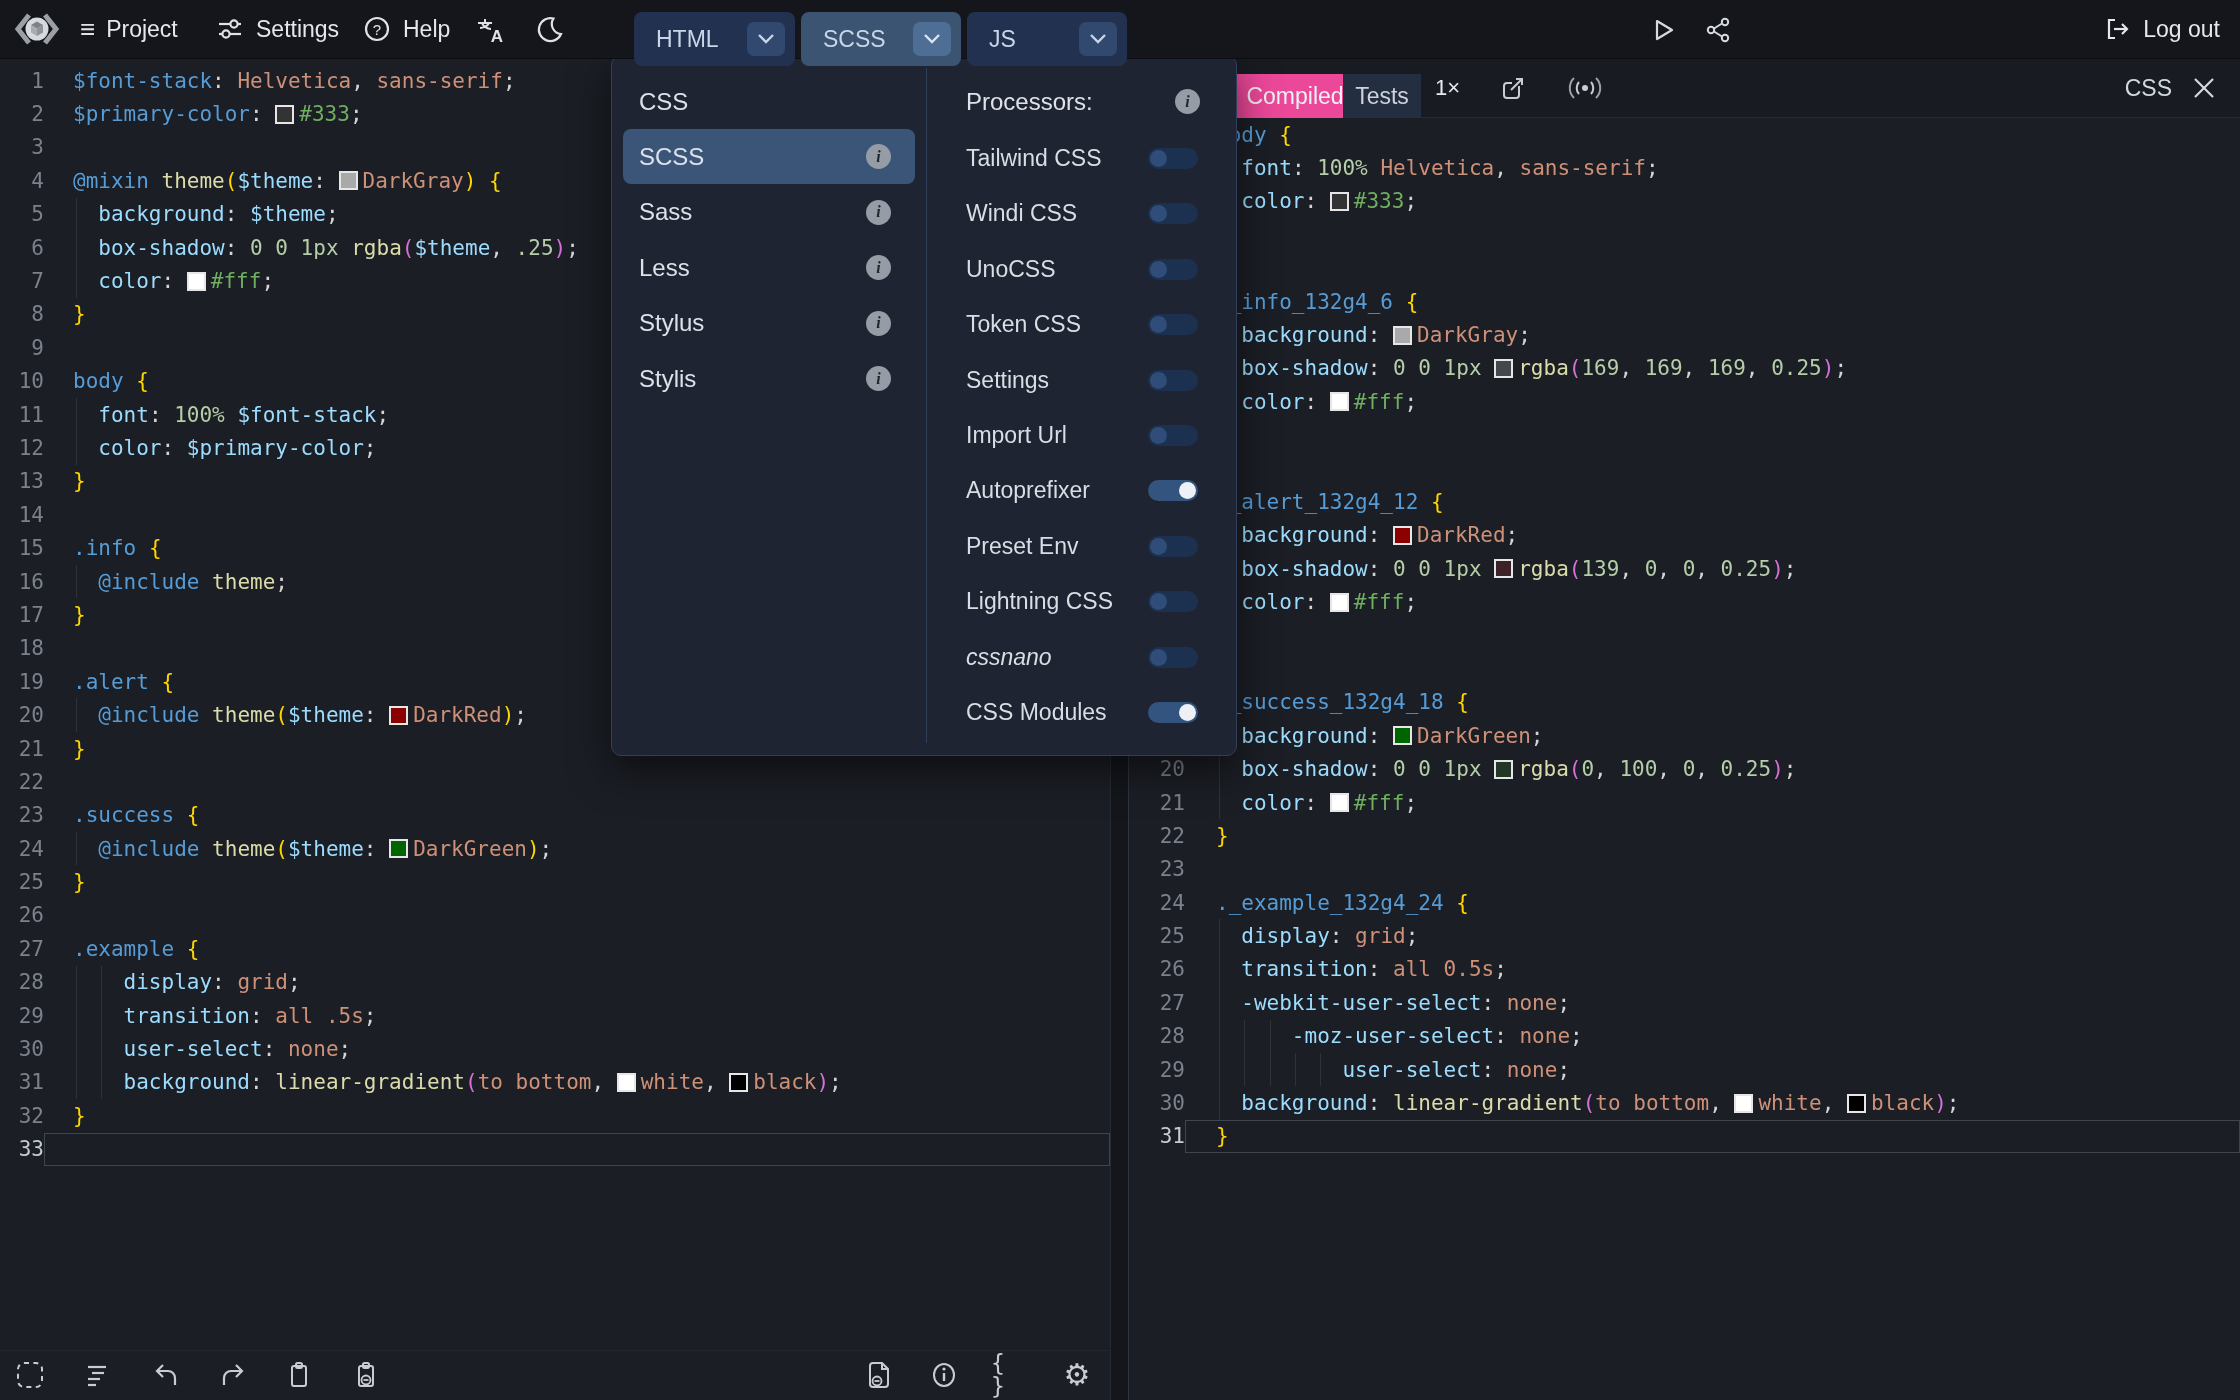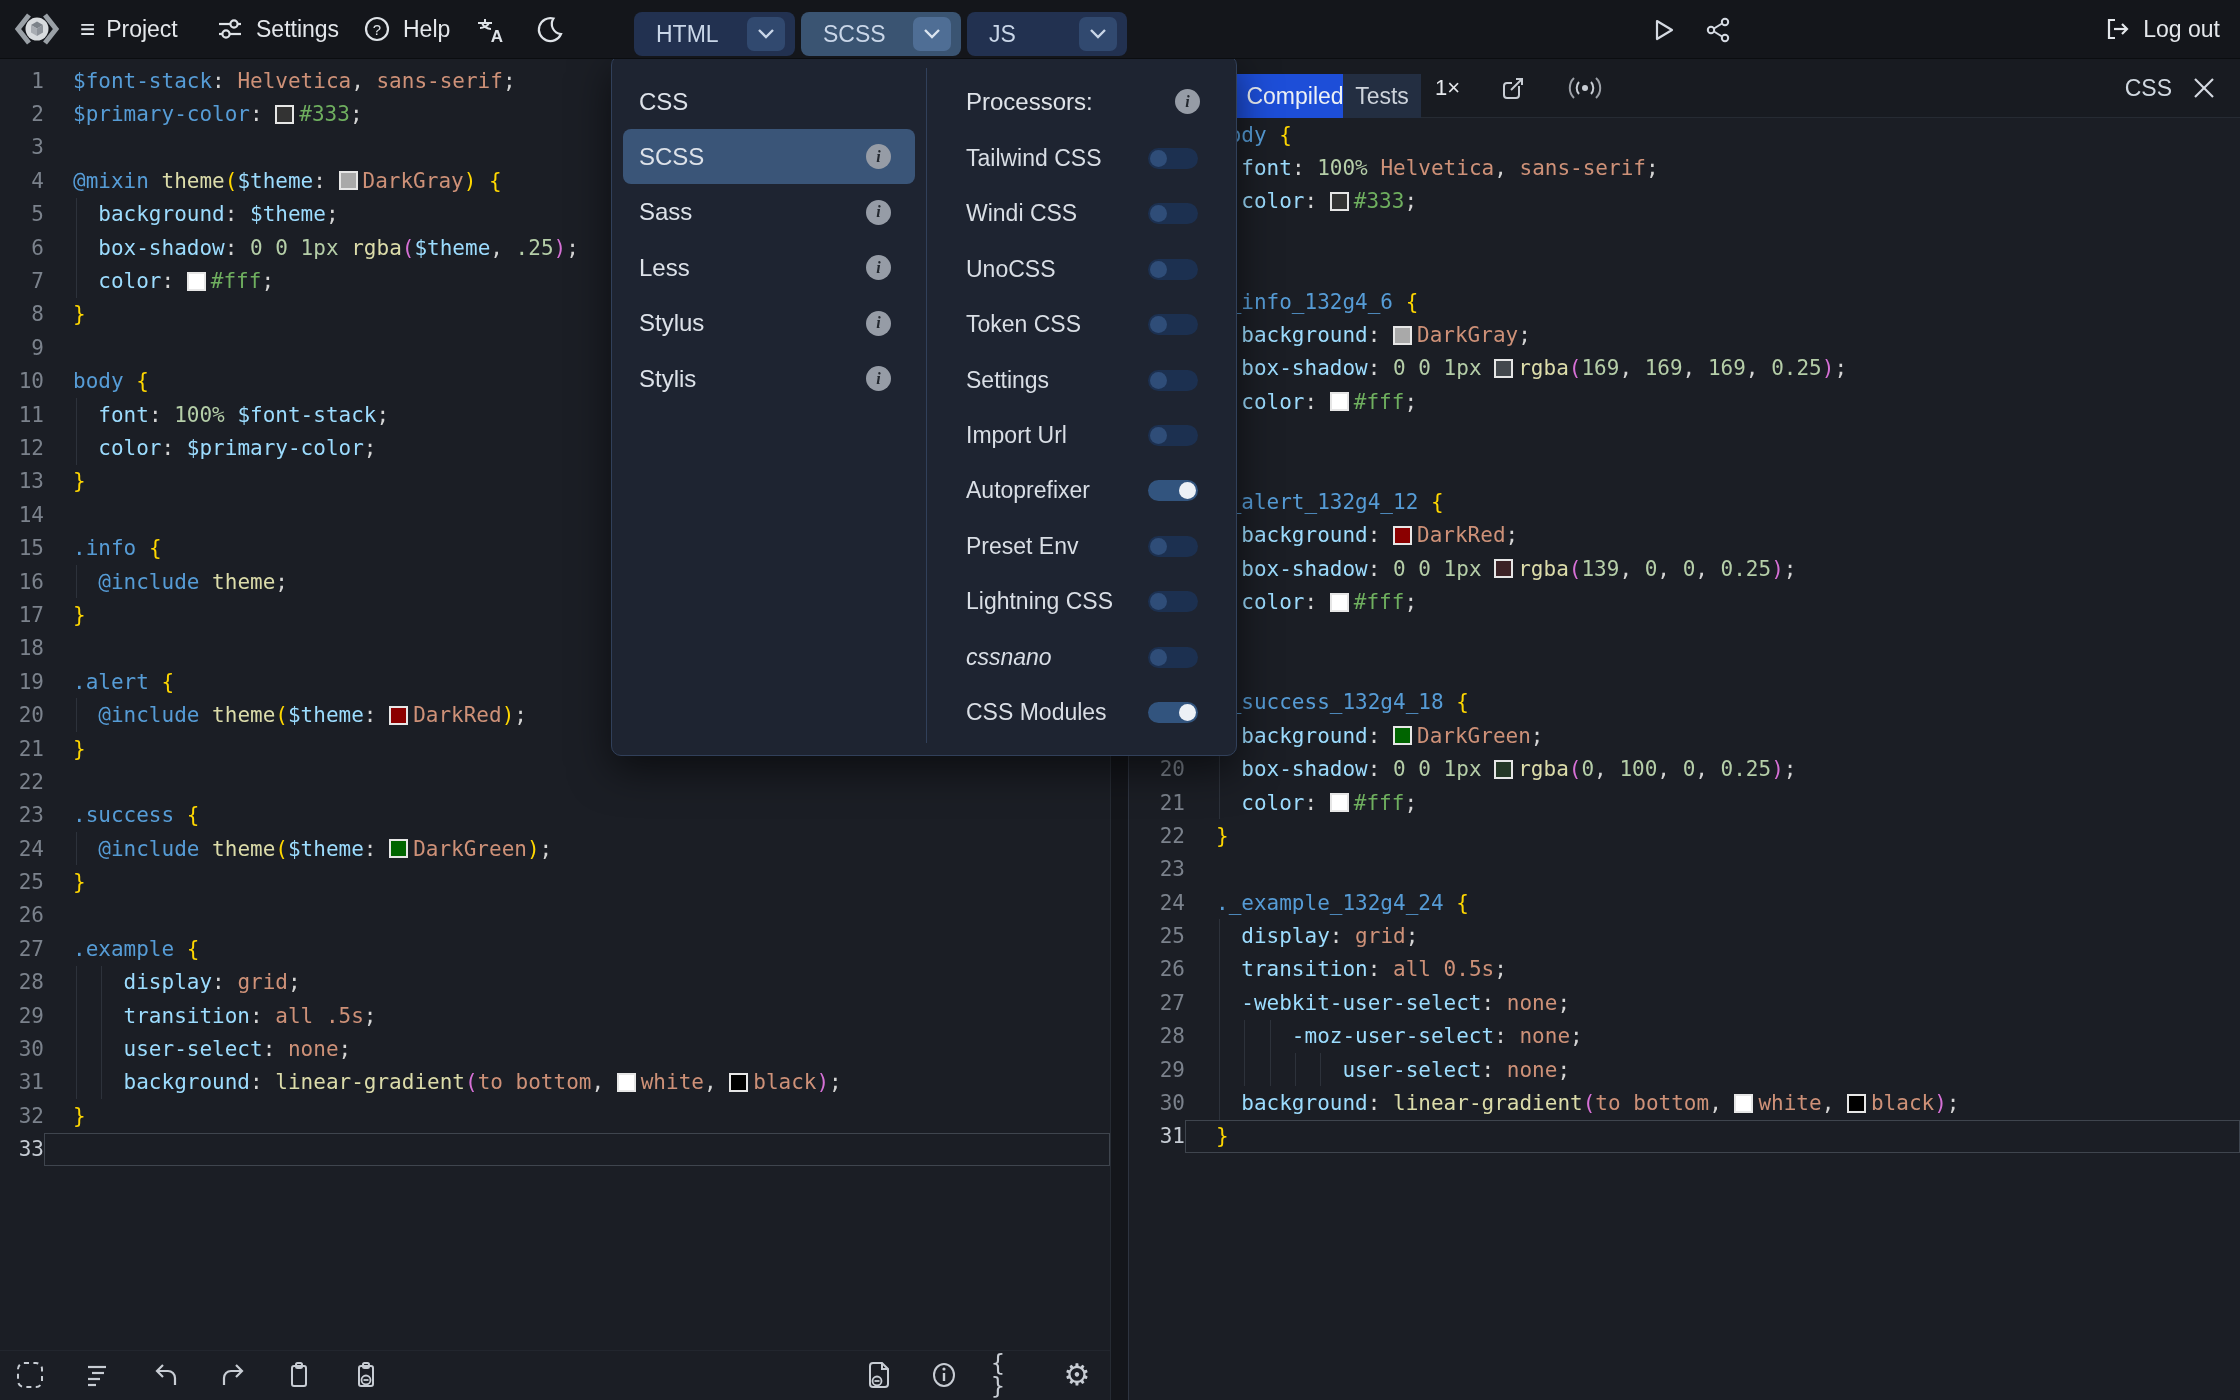--- a/index.html
+++ b/index.html
@@ -9,21 +9,21 @@
   .topbar{position:absolute;left:0;top:0;width:2240px;height:58px;background:#14161b;z-index:60;
           border-bottom:1px solid #0b0d10;}
   .logo{position:absolute;left:12px;top:6px;width:50px;height:46px;}
   .menu-item{position:absolute;top:0;height:58px;display:flex;align-items:center;gap:11px;
              font-size:23px;color:#e4e7eb;cursor:pointer;}
   .mi-project{left:80px;} .mi-settings{left:215px;} .mi-help{left:362px;}
   .icon-btn{position:absolute;top:13px;width:34px;height:34px;display:flex;align-items:center;
             justify-content:center;color:#dfe3e8;}
   .ib-translate{left:474px;} .ib-moon{left:532px;}
   .hamburger{font-size:26px;line-height:1;color:#dfe3e8;}
-  .lang-btn{position:absolute;top:12px;height:44px;border-radius:8px;background:#223150;
+  .lang-btn{position:absolute;top:12px;height:54px;border-radius:8px;background:#223150;
             display:flex;align-items:center;font-size:23px;color:#c9d6e8;padding:0 10px 0 22px;
             box-sizing:border-box;cursor:pointer;}
   .lb-html{left:634px;width:161px;} .lb-scss{left:801px;width:160px;background:#3a5472;}
   .lb-js{left:967px;width:160px;}
   .lang-label{flex:1;}
   .chev-box{width:38px;height:34px;border-radius:7px;background:#31496f;display:flex;
             align-items:center;justify-content:center;}
   .lb-scss .chev-box{background:#4f6e95;}
   .title-box{position:absolute;left:1136px;top:8px;width:483px;height:64px;background:#1d2940;
              border:1px solid #344159;border-radius:9px;display:flex;align-items:center;
@@ -38,21 +38,21 @@
   .editor-pane{position:absolute;left:0;top:58px;width:1110px;height:1292px;background:#1b1e25;
                overflow:hidden;}
   .editor-lines{position:absolute;left:0;top:6px;right:0;}
   .splitter{position:absolute;left:1110px;top:58px;width:19px;bottom:0;background:#14161b;
             border-left:1px solid #262b33;border-right:1px solid #2e3440;box-sizing:border-box;}
   .right-pane{position:absolute;left:1129px;top:58px;width:1111px;height:1342px;background:#1b1e25;}
   .right-header{position:absolute;left:0;top:0;width:100%;height:60px;background:#181b21;
                 border-bottom:1px solid #262b33;box-sizing:border-box;}
   .tab{position:absolute;top:16px;height:44px;display:flex;align-items:center;justify-content:center;
        font-size:23px;cursor:pointer;}
-  .tab-compiled{left:108px;width:116px;background:#1d4ed8;color:#eef1f5;}
+  .tab-compiled{left:108px;width:116px;background:#ec4899;color:#eef1f5;}
   .tab-tests{left:214px;width:78px;background:#232e41;color:#cdd3db;}
   .rh-zoom{position:absolute;left:306px;top:0;height:60px;display:flex;align-items:center;
            font-size:22px;color:#e6e9ed;cursor:pointer;}
   .rh-icon{position:absolute;top:14px;width:36px;height:32px;display:flex;align-items:center;
            justify-content:center;cursor:pointer;}
   .rh-popout{left:366px;} .rh-broadcast{left:438px;}
   .rh-lang{position:absolute;right:68px;top:0;height:60px;display:flex;align-items:center;
            font-size:23px;color:#d0d8e0;}
   .rh-close{position:absolute;right:18px;top:14px;width:36px;height:32px;display:flex;
             align-items:center;justify-content:center;cursor:pointer;}

